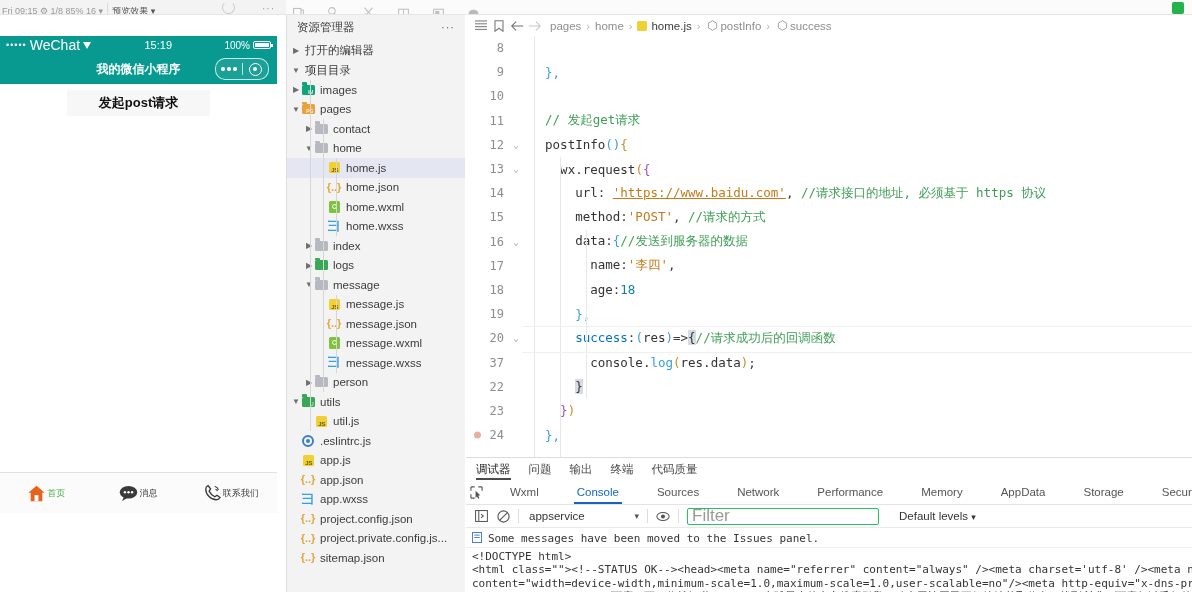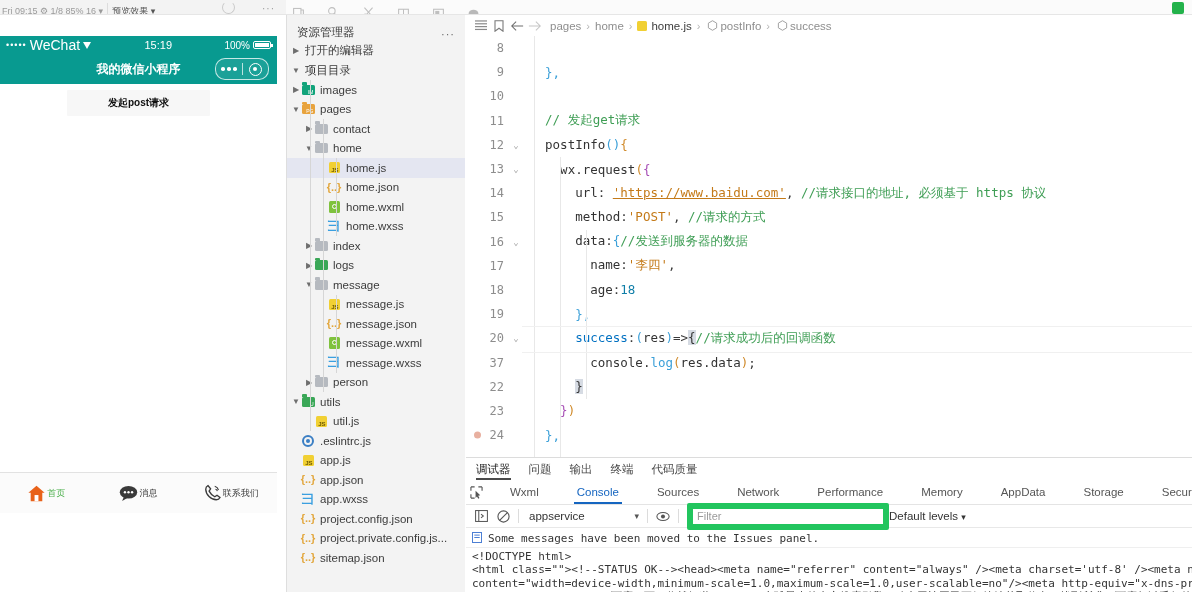--- a/index.html
+++ b/index.html
@@ -45,32 +45,32 @@
   .nav-title{color:#fff;font-size:12px;font-weight:bold;}
   .caps{position:absolute;right:8px;top:50%;transform:translateY(-50%);width:52px;height:20px;border:1px solid rgba(255,255,255,.75);border-radius:10px;display:flex;align-items:center;background:rgba(255,255,255,.08);}
   .caps-l{flex:1;display:flex;align-items:center;justify-content:center;gap:2.5px;}
   .caps-l i{width:3.5px;height:3.5px;background:#fff;border-radius:50%;display:block;}
   .caps-div{width:1px;height:12px;background:rgba(255,255,255,.7);}
   .caps-r{flex:1;display:flex;align-items:center;justify-content:center;}
   .caps-r span{width:11px;height:11px;border:1.3px solid #fff;border-radius:50%;display:flex;align-items:center;justify-content:center;}
   .caps-r span i{width:4px;height:4px;background:#fff;border-radius:50%;display:block;}
 
   .sim-body{background:#fff;height:388px;position:relative;}
-  .btn-post{position:absolute;left:67px;top:6px;width:143px;height:26px;background:#f7f7f7;display:flex;align-items:center;justify-content:center;font-size:10px;font-weight:bold;color:#111;border-radius:1px;}
+  .btn-post{position:absolute;left:67px;top:6px;width:143px;height:26px;background:#f7f7f7;display:flex;align-items:center;justify-content:center;font-size:13px;font-weight:bold;color:#111;border-radius:1px;}
 
   .tabbar{height:40px;border-top:1px solid #e2e2e2;background:#fbfbfb;display:flex;}
   .tab{flex:1;display:flex;flex-direction:row;align-items:center;justify-content:center;gap:1px;}
   .tab .ticon{height:19px;display:flex;align-items:center;justify-content:center;}
   .tab .tlabel{font-size:9px;color:#3c3c3c;}
   .tab.active .tlabel{color:#4fb14f;}
   .sim-rest{background:#fff;height:100px;}
 
   
   .explorer{position:absolute;left:287px;top:14px;width:178px;height:578px;background:#f3f3f3;overflow:hidden;font-size:11.5px;color:#3c3c3c;}
-  .exp-head{height:26px;display:flex;align-items:flex-end;padding:0 10px;justify-content:space-between;}
+  .exp-head{height:26px;display:flex;align-items:center;padding:0 10px;justify-content:space-between;}
   .exp-title{font-size:11.5px;color:#3a3a3a;}
   .exp-more{color:#666;letter-spacing:1px;font-size:11px;}
   .exp-sec{height:20px;display:flex;align-items:center;gap:4px;padding-left:4px;color:#3a3a3a;font-size:11.5px;}
   .arrow{width:10px;display:inline-block;text-align:center;font-size:8px;color:#6e6e6e;}
   .arrow.blank{color:transparent;}
   .row{height:19.5px;display:flex;align-items:center;font-size:11.5px;color:#3c3c3c;white-space:nowrap;}
   .row.sel{background:#e4e6f1;}
   .row .ic{width:14px;height:13px;margin-right:5px;flex:0 0 auto;display:flex;align-items:center;justify-content:center;}
   .fold{width:13px;height:10px;background:#b6bac0;border-radius:1.5px;position:relative;}
   .fold:before{content:"";position:absolute;left:0;top:-2.5px;width:5.5px;height:2.5px;background:#b6bac0;border-radius:1px 1px 0 0;}
@@ -134,22 +134,22 @@
   .dev-tab.active:after{content:"";position:absolute;left:0;right:0;bottom:0;height:2px;background:#4a4a4a;}
   .dt-tabs{height:24px;display:flex;align-items:center;gap:16px;border-bottom:1px solid #e4e4e4;padding-left:4px;font-size:11.5px;color:#555;}
   .dt-pick{width:22px;display:flex;align-items:center;justify-content:center;color:#555;}
   .dt-tab{padding:0 11px;height:24px;display:flex;align-items:center;position:relative;}
   .dt-tab.active{color:#1565c0;}
   .dt-tab.active:after{content:"";position:absolute;left:8px;right:8px;bottom:0;height:2px;background:#1565c0;}
   .cons-bar{height:22px;display:flex;align-items:center;gap:0;border-bottom:1px solid #e8e8e8;padding-left:4px;font-size:11.5px;color:#444;}
   .cb-ic{width:22px;display:flex;align-items:center;justify-content:center;color:#5a5a5a;}
   .cb-div{width:1px;height:14px;background:#dcdcdc;margin:0 4px;}
   .cb-sel{width:110px;display:flex;align-items:center;justify-content:space-between;padding:0 4px 0 6px;color:#333;}
-  .cb-filter{width:182px;height:15px;border:6px solid #22c55e;border-radius:2px;margin-left:4px;display:flex;align-items:center;padding:0 4px;color:#9a9a9a;font-size:11px;background:#fff;}
-  .cb-lvl{margin-left:0;color:#333;}
+  .cb-filter{width:182px;height:15px;border:1px solid #22c55e;border-radius:2px;margin-left:4px;display:flex;align-items:center;padding:0 4px;color:#9a9a9a;font-size:17px;background:#fff;}
+  .cb-lvl{margin-left:20px;color:#333;}
   .cons-out{padding:3px 0 0 0;font-family:"DejaVu Sans Mono","Liberation Mono",monospace;font-size:11px;color:#333;line-height:13.5px;}
   .cmsg{display:flex;align-items:flex-start;gap:5px;padding:1px 6px;border-bottom:1px solid #efefef;}
   .cmsg .mi{width:11px;height:11px;flex:0 0 auto;color:#4c7fd4;font-size:10px;line-height:11px;}
   .cbody{padding:2px 6px;white-space:pre;overflow:hidden;}
 </style>
 </head>
 <body>
 
 <div class="app">
 

